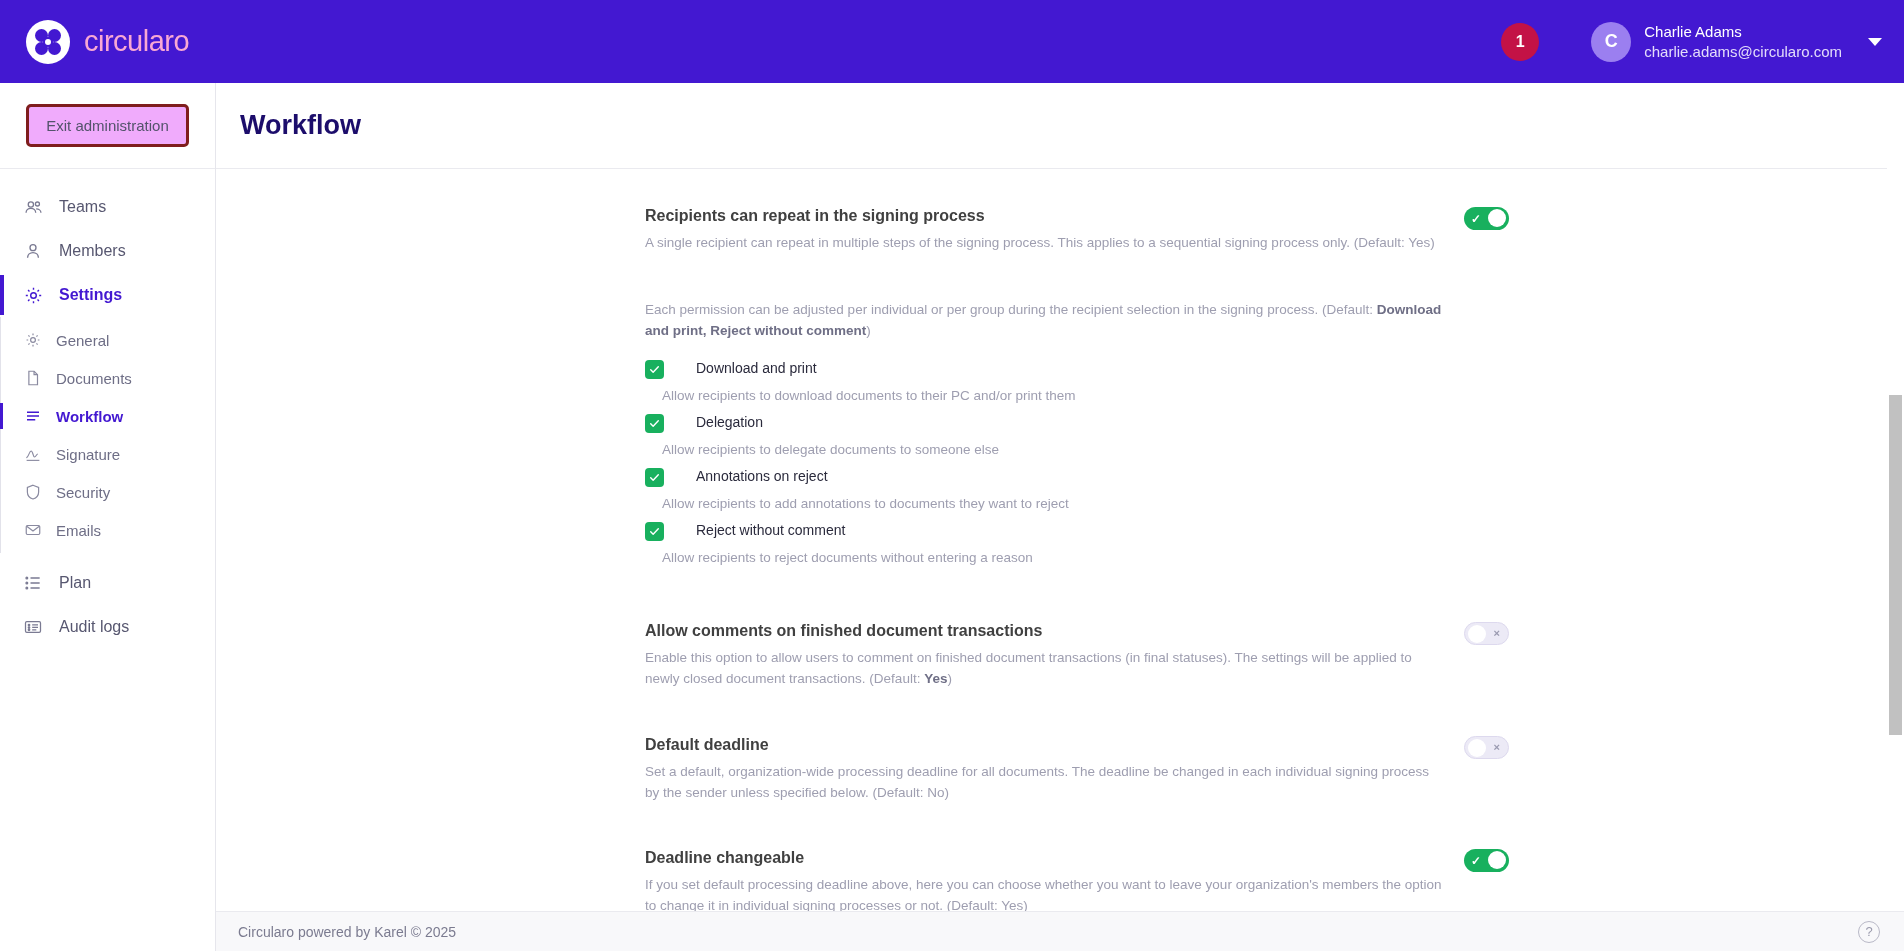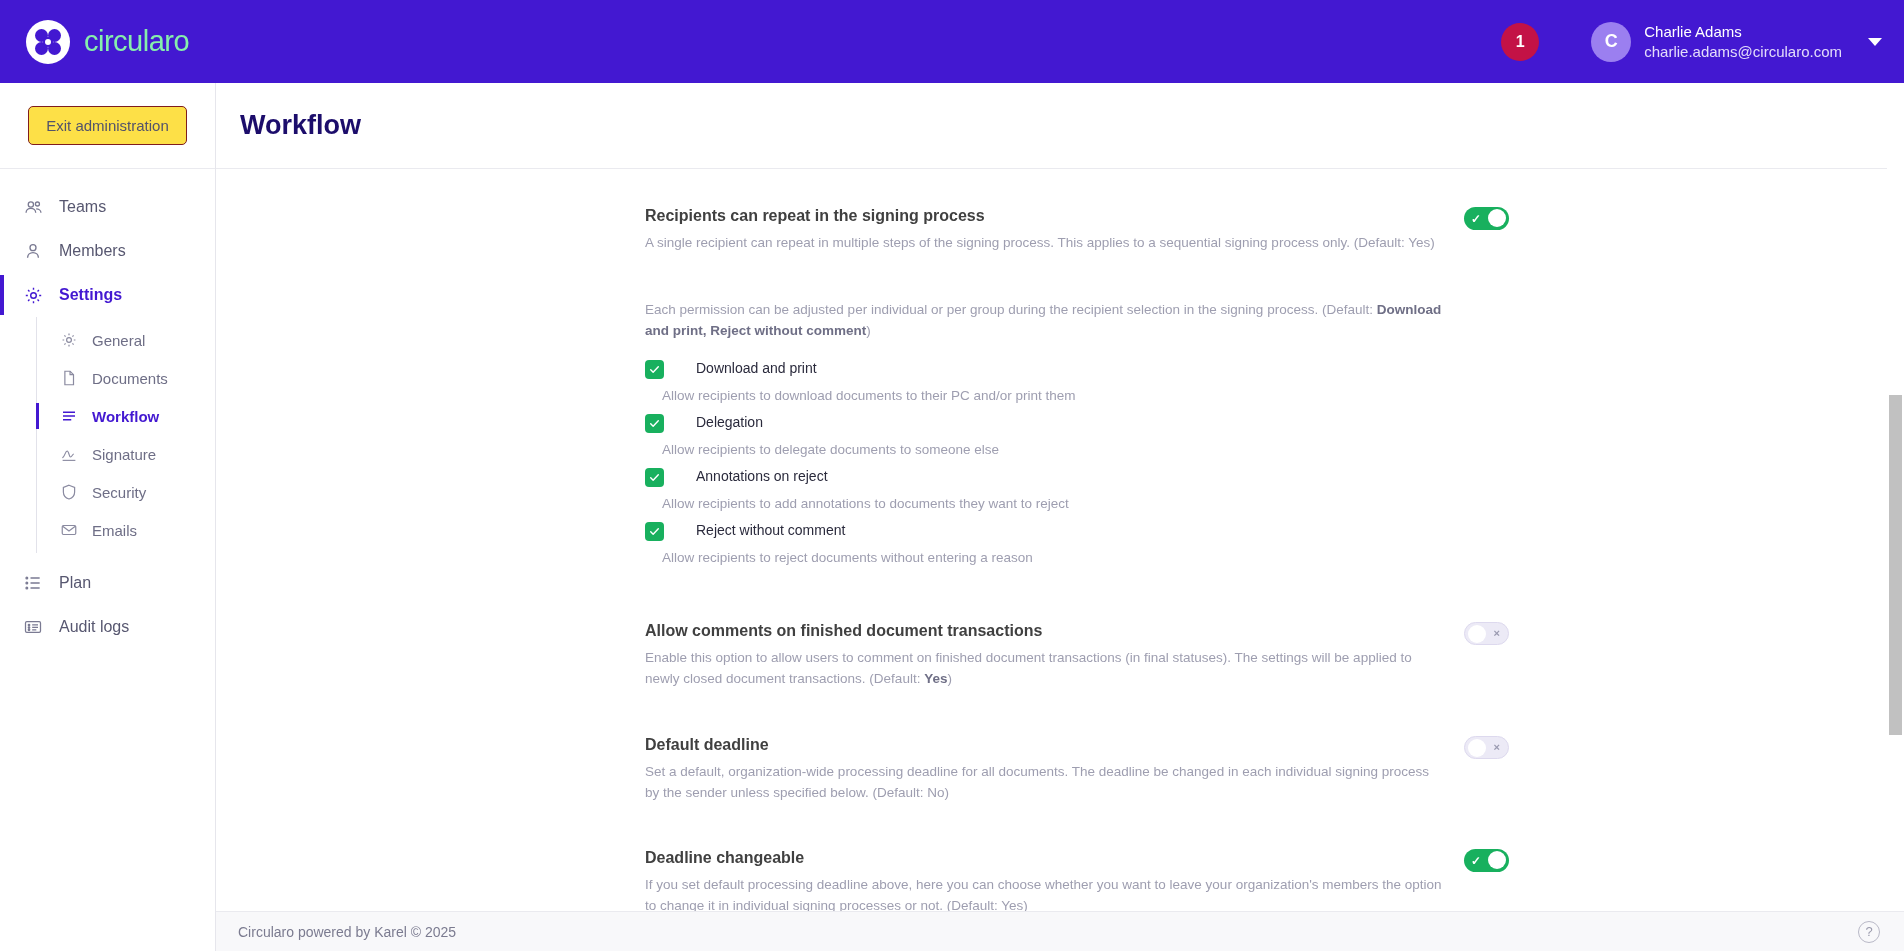--- a/index.html
+++ b/index.html
@@ -29,21 +29,21 @@
   }
   .petal.tl { top: 9px;  left: 9px; }
   .petal.tr { top: 9px;  left: 22px; }
   .petal.bl { top: 22px; left: 9px; }
   .petal.br { top: 22px; left: 22px; }
   .petal.core {
     width: 6px; height: 6px; top: 19px; left: 19px; background: #ffffff;
     box-shadow: 0 0 0 2px #4318d1;
   }
   .brand-text {
-    color: #86efac; font-size: 29px; letter-spacing: -0.5px;
+    color: #f9a8d4; font-size: 29px; letter-spacing: -0.5px;
     margin-left: 14px; font-weight: 400;
   }
 
   .topbar-right {
     margin-left: auto; display: flex; align-items: center; margin-right: 22px;
   }
   .notif-badge {
     width: 38px; height: 38px; border-radius: 50%;
     background: #c31246; color: #ffffff;
     display: flex; align-items: center; justify-content: center;
@@ -68,41 +68,41 @@
   .sidebar {
     position: absolute; top: 83px; left: 0;
     width: 216px; height: 868px;
     background: #ffffff; border-right: 1px solid #e6e6ec;
   }
   .sidebar-head {
     height: 86px; border-bottom: 1px solid #eaeaef;
     display: flex; align-items: center; justify-content: center;
   }
   .exit-btn {
-    border: 1px solid #7f1d1d; border-radius: 5px; background: #fde047;
+    border: 3px solid #7f1d1d; border-radius: 5px; background: #f0abfc;
     color: #53536b; font-size: 15px; font-family: inherit;
     padding: 10px 17px; cursor: pointer;
   }
   .nav { padding-top: 16px; }
   .nav-item {
     position: relative; display: flex; align-items: center;
     height: 44px; padding-left: 22px; cursor: pointer;
     color: #575770; font-size: 16px;
   }
   .nav-item .ico {
     width: 22px; height: 22px; flex: none; margin-right: 15px;
     display: flex; align-items: center; justify-content: center;
   }
   .nav-item.active { color: #4318d1; font-weight: 700; }
   .nav-item.active::before {
     content: ""; position: absolute; left: 0; top: 2px;
     width: 4px; height: 40px; background: #4318d1;
   }
   .subnav {
-    margin-left: 36px; border-left: 1px solid #e2e2ea; padding: 4px 0;
+    border-left: 1px solid #e2e2ea; padding: 4px 0;
   }
   .subnav-item {
     position: relative; display: flex; align-items: center;
     height: 38px; padding-left: 22px; cursor: pointer;
     color: #6e6e86; font-size: 15px;
   }
   .subnav-item .ico {
     width: 20px; height: 20px; flex: none; margin-right: 13px;
     display: flex; align-items: center; justify-content: center;
   }

